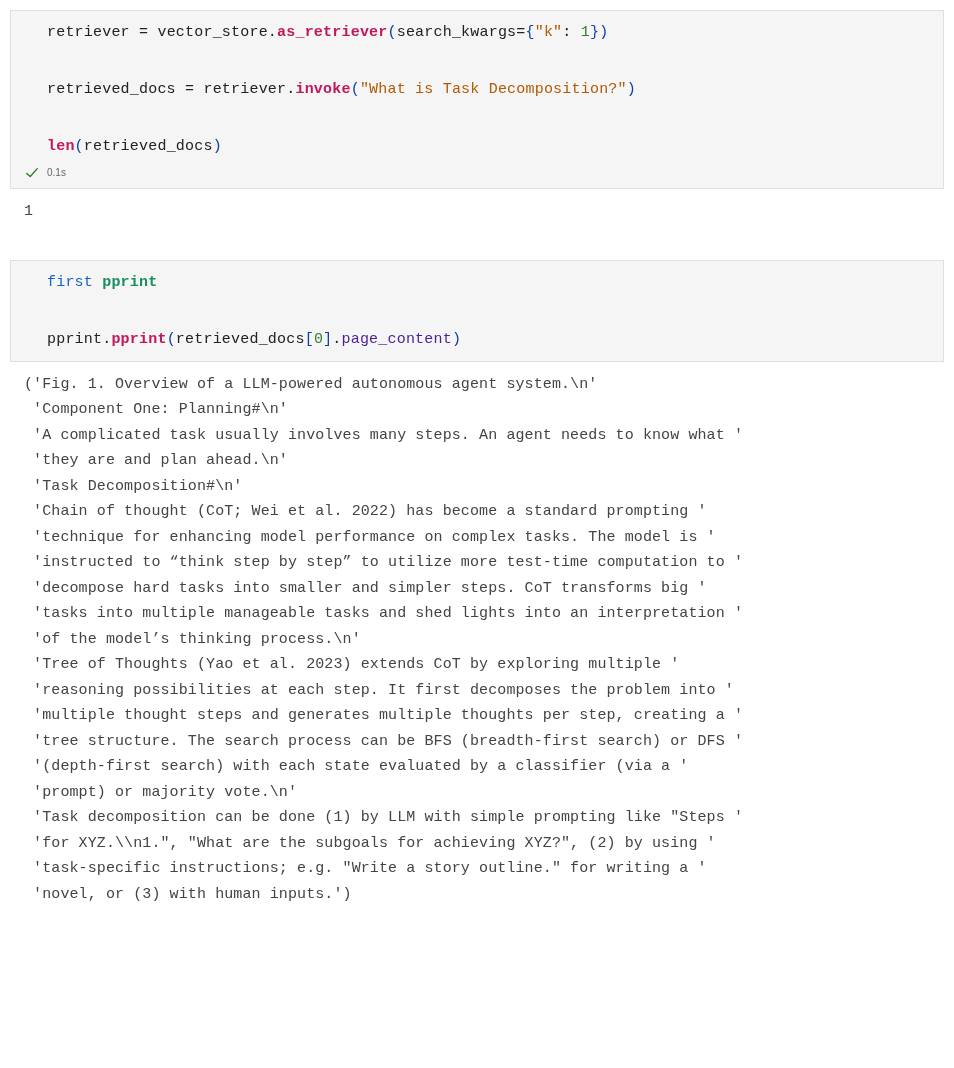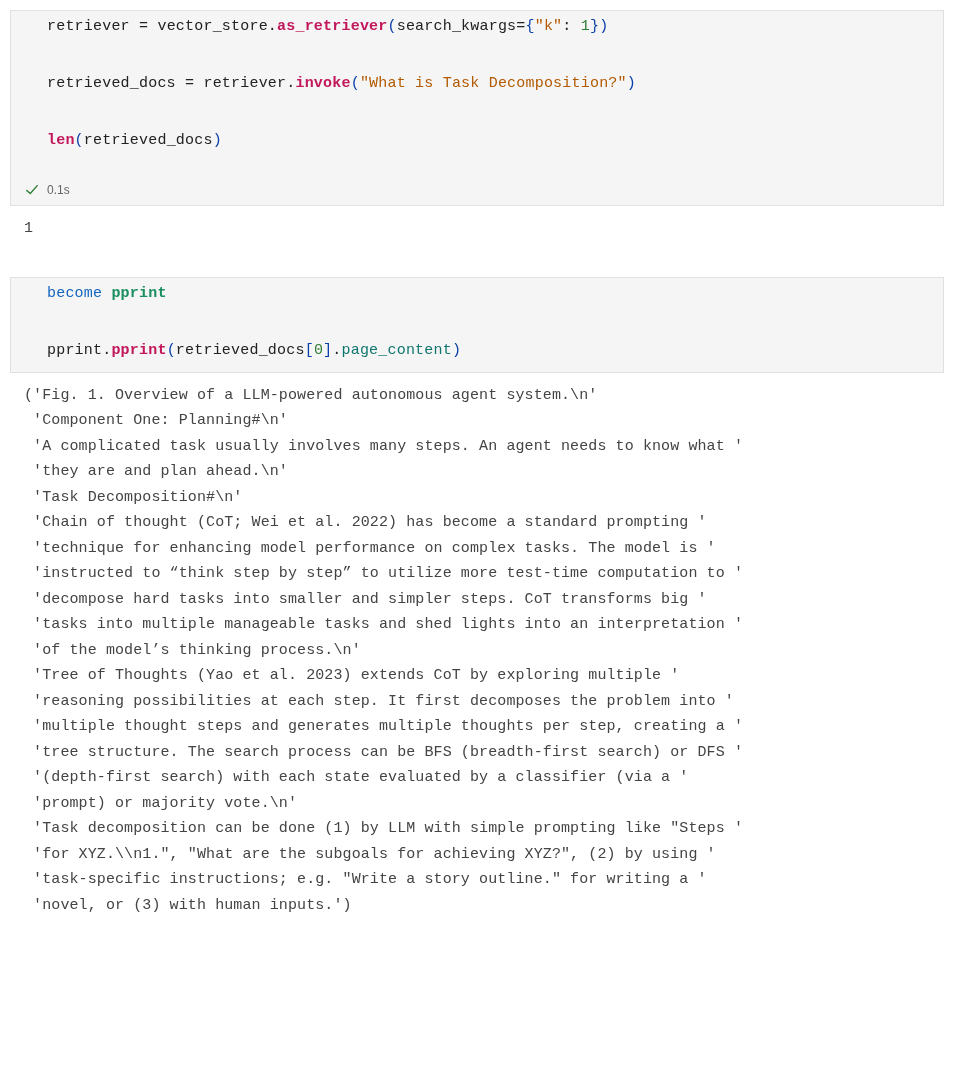--- a/index.html
+++ b/index.html
@@ -10,38 +10,37 @@
     font-size: 15px;
     background: #ffffff;
     color: #333333;
     width: 954px;
   }
   .cell-input {
     background: #f5f5f5;
     border: 1px solid #e0e0e0;
     border-left: 1px solid #e0e0e0;
     margin-bottom: 0;
-    padding: 2px 0 6px 0;
+    padding: 8px 0 6px 0;
   }
   .code-area {
     padding: 0 14px 0 36px;
     white-space: pre;
     line-height: 1.9;
     font-family: Consolas, 'Courier New', monospace;
     letter-spacing: 0.2px;
   }
   .status-bar {
     display: flex;
     align-items: center;
     gap: 8px;
     padding: 4px 14px 2px 14px;
     color: #666;
-    font-size: 12px;
+    font-size: 10px;
     font-family: -apple-system, "Segoe UI", sans-serif;
-    margin-top: 23px;
   }
   .check-icon svg { display:block; }
   .cell-output {
     padding: 10px 14px 14px 14px;
     white-space: pre;
     font-family: Consolas, 'Courier New', monospace;
     line-height: 1.7;
     color: #444;
     font-size: 15px;
     letter-spacing: 0.1px;
@@ -51,21 +50,21 @@
   .tk-obj   { color: #222222; }  
   .tk-callB { color: #c2185b; font-weight: 600; } 
   .tk-len   { color: #c2185b; font-weight: 600; }
   .tk-paren { color: #0a3fa8; }
   .tk-brace { color: #0a3fa8; }
   .tk-brack { color: #0a3fa8; }
   .tk-str   { color: #b35900; }
   .tk-num   { color: #2e7d32; }
   .tk-kw    { color: #1565c0; }
   .tk-mod   { color: #1a8f5f; font-weight: 600; }
-  .tk-attr2 { color: #0f766e; }
+  .tk-attr2 { color: #4c1d95; }
 </style>
 </head>
 <body>
 
 <div class="cell-input">
   <div class="code-area"><span class="tk-obj">retriever</span><span class="tk-op"> = </span><span class="tk-obj">vector_store</span><span class="tk-op">.</span><span class="tk-callB">as_retriever</span><span class="tk-paren">(</span><span class="tk-obj">search_kwargs</span><span class="tk-op">=</span><span class="tk-brace">{</span><span class="tk-str">"k"</span><span class="tk-op">: </span><span class="tk-num">1</span><span class="tk-brace">}</span><span class="tk-paren">)</span>
 
 <span class="tk-obj">retrieved_docs</span><span class="tk-op"> = </span><span class="tk-obj">retriever</span><span class="tk-op">.</span><span class="tk-callB">invoke</span><span class="tk-paren">(</span><span class="tk-str">"What is Task Decomposition?"</span><span class="tk-paren">)</span>
 
 <span class="tk-len">len</span><span class="tk-paren">(</span><span class="tk-obj">retrieved_docs</span><span class="tk-paren">)</span></div>
@@ -76,21 +75,21 @@
         </svg>
     </span>
     <span>0.1s</span>
   </div>
 </div>
 <div class="cell-output">1</div>
 
 <div class="gap"></div>
 
 <div class="cell-input">
-  <div class="code-area"><span class="tk-kw">become</span><span> </span><span class="tk-mod">pprint</span>
+  <div class="code-area"><span class="tk-kw">first</span><span> </span><span class="tk-mod">pprint</span>
 
 <span class="tk-obj">pprint</span><span class="tk-op">.</span><span class="tk-callB">pprint</span><span class="tk-paren">(</span><span class="tk-obj">retrieved_docs</span><span class="tk-brack">[</span><span class="tk-num">0</span><span class="tk-brack">]</span><span class="tk-op">.</span><span class="tk-attr2">page_content</span><span class="tk-paren">)</span></div>
 </div>
 <div class="cell-output" id="cell2-output">('Fig. 1. Overview of a LLM-powered autonomous agent system.\n'
  'Component One: Planning#\n'
  'A complicated task usually involves many steps. An agent needs to know what '
  'they are and plan ahead.\n'
  'Task Decomposition#\n'
  'Chain of thought (CoT; Wei et al. 2022) has become a standard prompting '
  'technique for enhancing model performance on complex tasks. The model is '

